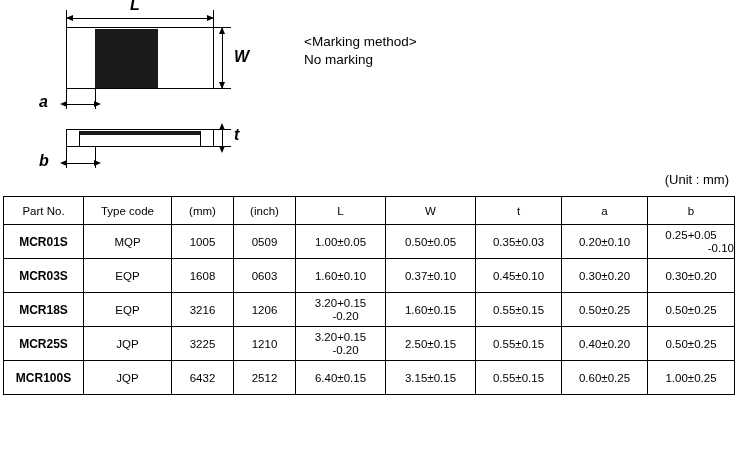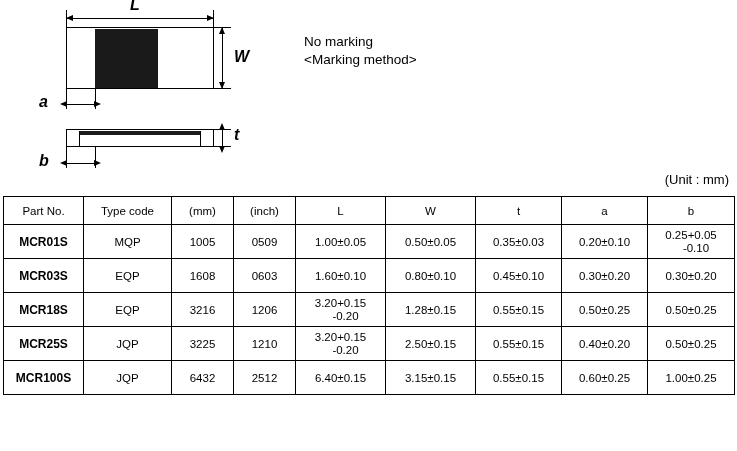--- a/index.html
+++ b/index.html
@@ -396,21 +396,21 @@
   .col-a      { width: 86px; }
   .col-b      { width: 87px; }
 
   .two-line {
     display: block;
     line-height: 13px;
   }
   .two-line .top-val { display: block; text-align: center; }
   .two-line .bot-val { display: block; padding-left: 10px; }
   .stack-b .top-val { display: block; }
-  .stack-b .bot-val { display: block; }
+  .stack-b .bot-val { display: block; text-align: right; }
 </style>
 </head>
 <body>
 
 <div class="page">
 
   <div class="drawing">
 
     <div class="topview-outline"></div>
     <div class="topview-black"></div>
@@ -439,22 +439,22 @@
     <div class="ext-t-bot"></div>
     <div class="dim-t-line"></div>
     <div class="label-t">t</div>
 
     <div class="ext-b-1"></div>
     <div class="ext-b-2"></div>
     <div class="dim-b-line"></div>
     <div class="label-b">b</div>
 
     <div class="marking-note">
+      <div>&lt;Marking method&gt;</div>
       <div>No marking</div>
-      <div>&lt;Marking method&gt;</div>
     </div>
 
     <div class="unit-note">(Unit : mm)</div>
   </div>
 
   <table class="spec-table">
     <colgroup>
       <col class="col-part">
         <col class="col-type">
         <col class="col-mm">
@@ -496,39 +496,39 @@
           </span>
         </td>
       </tr>
 
       <tr>
         <td class="part">MCR03S</td>
         <td>EQP</td>
         <td>1608</td>
         <td>0603</td>
         <td>1.60±0.10</td>
-        <td>0.80±0.10</td>
+        <td>0.37±0.10</td>
         <td>0.45±0.10</td>
         <td>0.30±0.20</td>
         <td>0.30±0.20</td>
       </tr>
 
 
       <tr>
         <td class="part">MCR18S</td>
         <td>EQP</td>
         <td>3216</td>
         <td>1206</td>
         <td>
           <span class="two-line">
             <span class="top-val">3.20+0.15</span>
             <span class="bot-val">-0.20</span>
           </span>
         </td>
-        <td>1.28±0.15</td>
+        <td>1.60±0.15</td>
         <td>0.55±0.15</td>
         <td>0.50±0.25</td>
         <td>0.50±0.25</td>
       </tr>
 
       <tr>
         <td class="part">MCR25S</td>
         <td>JQP</td>
         <td>3225</td>
         <td>1210</td>

